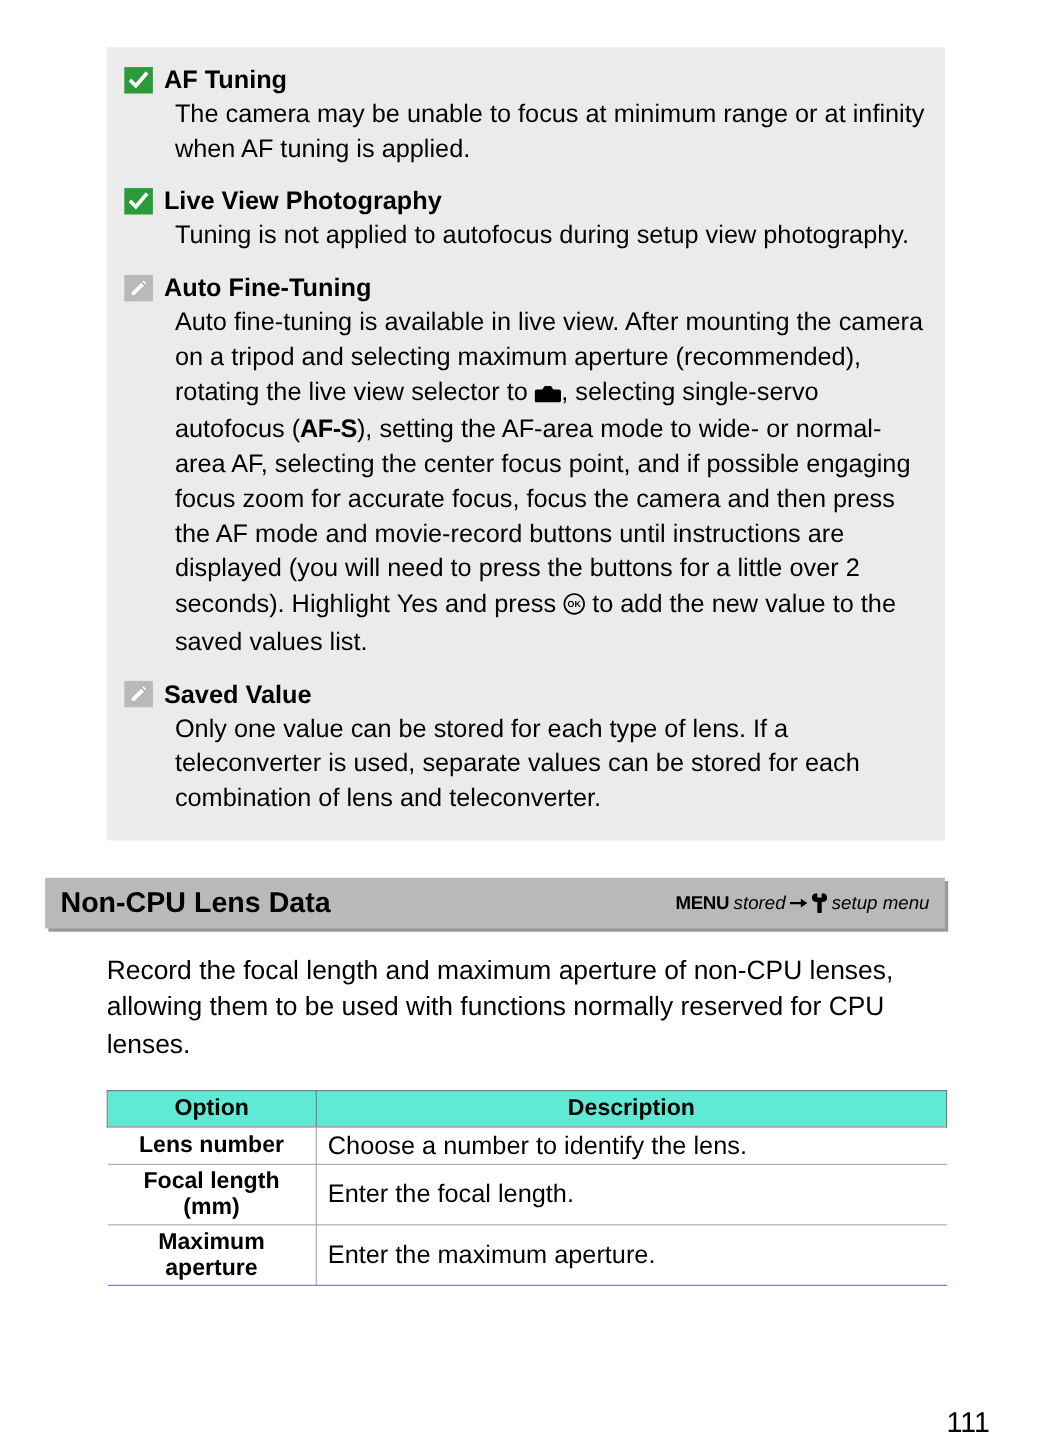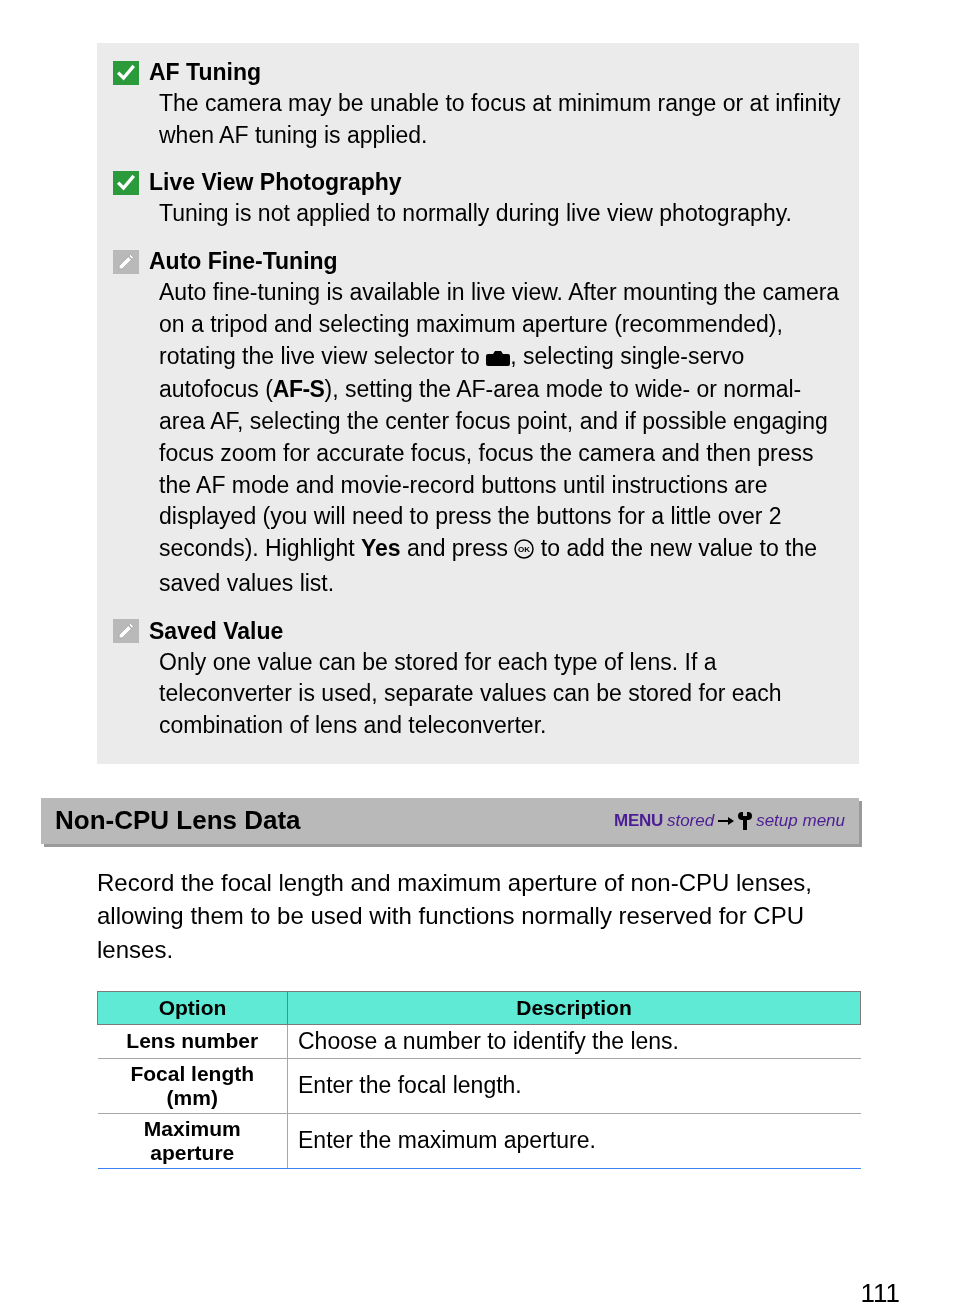--- a/index.html
+++ b/index.html
@@ -14,36 +14,36 @@
     align-items: center; justify-content: center; flex: 0 0 26px;
   }
   .icon-check svg { width: 20px; height: 20px; }
   .icon-pencil {
     width: 26px; height: 24px; background: #b9b9b9; display: inline-flex;
     align-items: center; justify-content: center; flex: 0 0 26px;
   }
   .icon-pencil svg { width: 18px; height: 18px; }
   .note-title { font-weight: 700; font-size: 23px; }
   .note-body { font-size: 23px; line-height: 1.38; margin-left: 46px; }
-  .note-body .bold { font-weight: 700; }
+  .note-body .bold { font-weight: 400; }
   .note-body .cond { font-weight: 700; font-stretch: condensed; letter-spacing: -0.5px; }
   .cam-icon { display: inline-block; vertical-align: -2px; }
   .ok-icon { display: inline-block; vertical-align: -3px; }
 
   .section-bar {
     margin: 34px 95px 0 41px; height: 46px; background: #b9b9b9;
     display: flex; align-items: center; justify-content: space-between;
     padding: 0 14px 0 14px; position: relative;
     box-shadow: 3px 3px 0 #9a9a9a;
   }
   .section-bar::after {
     content: ""; position: absolute; left: 0; right: 0; bottom: -3px;
   }
   .section-title { font-weight: 700; font-size: 26px; }
-  .breadcrumb { font-size: 17px; display: flex; align-items: center; gap: 4px; color: #4c1d95; }
+  .breadcrumb { font-size: 17px; display: flex; align-items: center; gap: 4px; color: #000000; }
   .breadcrumb .menu-label { font-weight: 700; font-stretch: condensed; letter-spacing: -0.3px; font-size: 17px; }
   .breadcrumb .italic { font-style: italic; }
   .arrow-icon, .wrench-icon { display: inline-flex; }
 
   .section-body { margin: 22px 95px 0 97px; font-size: 24px; line-height: 1.4; }
 
   .tbl { margin: 24px 95px 0 97px; width: calc(954px - 190px); border-collapse: collapse; font-size: 21px; }
   .tbl th { background: #5eead4; font-weight: 700; text-align: center; padding: 4px 8px; border: 1px solid #7a7a7a; font-stretch: condensed; }
   .tbl td { padding: 3px 10px; border: 1px solid #a7a7a7; }
   .tbl td.opt { font-weight: 700; text-align: center; width: 190px; font-stretch: condensed; }
@@ -76,21 +76,21 @@
       </div>
       <div class="note">
         <div class="note-head">
           <span class="icon-check">
             <svg viewBox="0 0 24 24">
               <path d="M4 13 L9 18 L20 5" stroke="#fff" stroke-width="4" fill="none" stroke-linecap="square"></path>
             </svg>
           </span>
           <span class="note-title">Live View Photography</span>
         </div>
-        <div class="note-body">Tuning is not applied to normally during live view photography.</div>
+        <div class="note-body">Tuning is not applied to autofocus during setup view photography.</div>
       </div>
       <div class="note">
         <div class="note-head">
           <span class="icon-pencil">
             <svg viewBox="0 0 24 24">
               <path d="M3 21 L3 17 L15 5 L19 9 L7 21 Z M16 4 L20 8 L22 6 L18 2 Z" fill="#fff" stroke="#777" stroke-width="0.5"></path>
             </svg>
           </span>
           <span class="note-title">Auto Fine-Tuning</span>
         </div>

